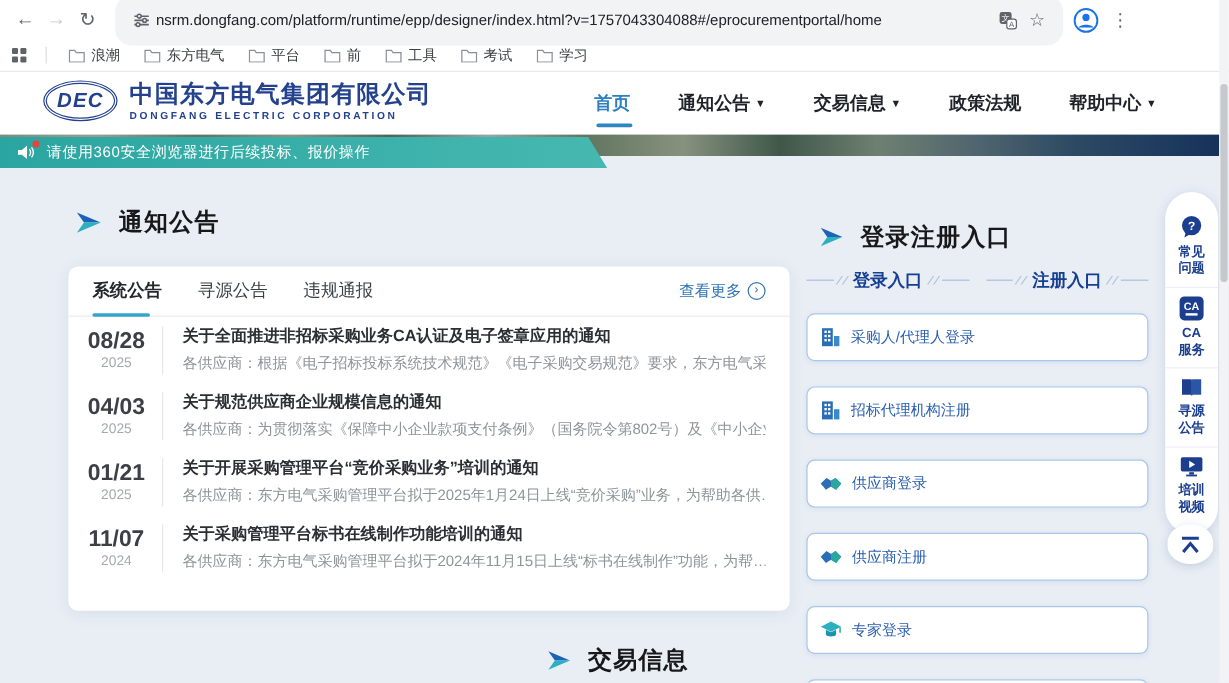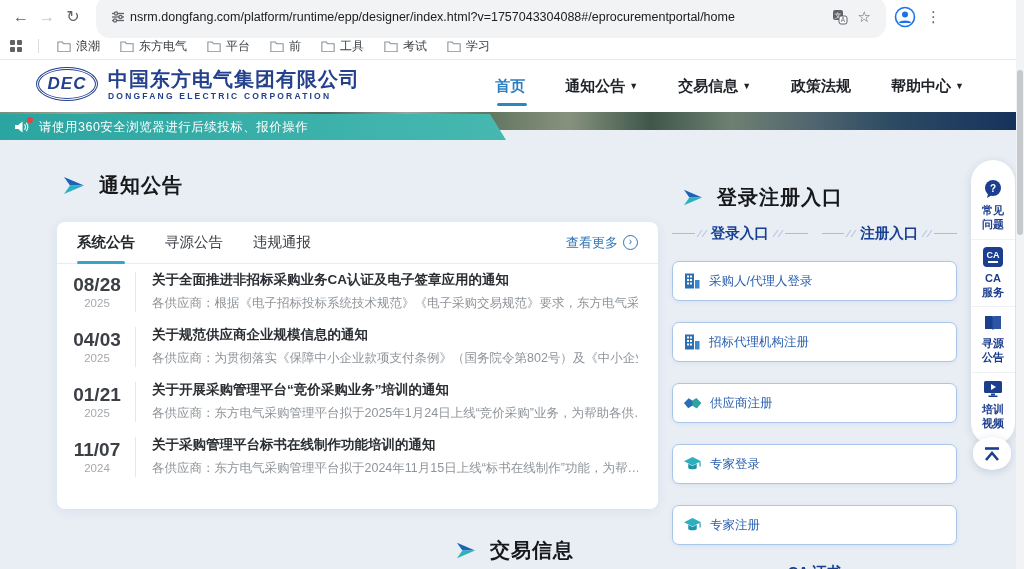--- a/index.html
+++ b/index.html
@@ -357,20 +357,27 @@
               <rect x="7" y="10.5" width="2" height="2"></rect>
             </g>
           </svg>
         <span>招标代理机构注册</span>
       </button>
       <button class="lbtn">
         <svg width="19" height="16" viewBox="0 0 20 16">
             <path d="M1 8 L6 3 L10 5.5 L14 3 L19 8 L14.5 13.5 L10 10.5 L5.5 13.5 Z" fill="#2a6fb5"></path>
             <path d="M10 5.5 L14 3 L19 8 L14.5 13.5 L10 10.5 Z" fill="#2aa8a0"></path>
           </svg>
+        <span>供应商登录</span>
+      </button>
+      <button class="lbtn">
+        <svg width="19" height="16" viewBox="0 0 20 16">
+            <path d="M1 8 L6 3 L10 5.5 L14 3 L19 8 L14.5 13.5 L10 10.5 L5.5 13.5 Z" fill="#2a6fb5"></path>
+            <path d="M10 5.5 L14 3 L19 8 L14.5 13.5 L10 10.5 Z" fill="#2aa8a0"></path>
+          </svg>
         <span>供应商注册</span>
       </button>
       <button class="lbtn">
         <svg width="19" height="17" viewBox="0 0 20 18">
             <polygon points="10,1 19,5.5 10,10 1,5.5" fill="#2cb0bf"></polygon>
             <path d="M5.5 8.2 v4.3 c0 2.2 9 2.2 9 0 V8.2 L10 10.5 Z" fill="#1f93ad"></path>
             <line x1="18" y1="6" x2="18" y2="11" stroke="#1f93ad" stroke-width="1.2"></line>
           </svg>
         <span>专家登录</span>
       </button>

